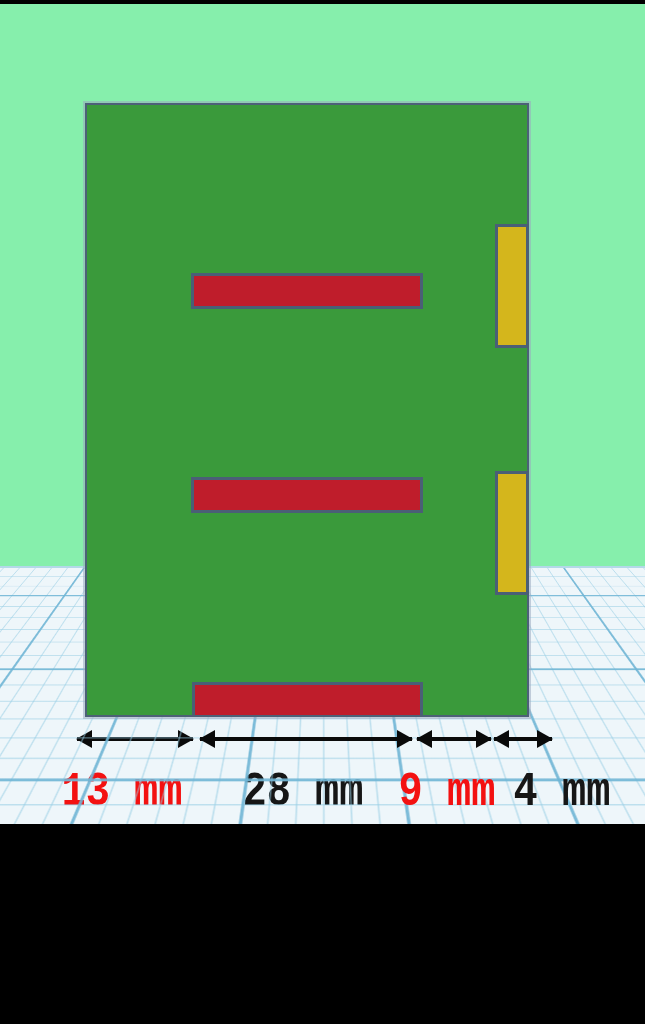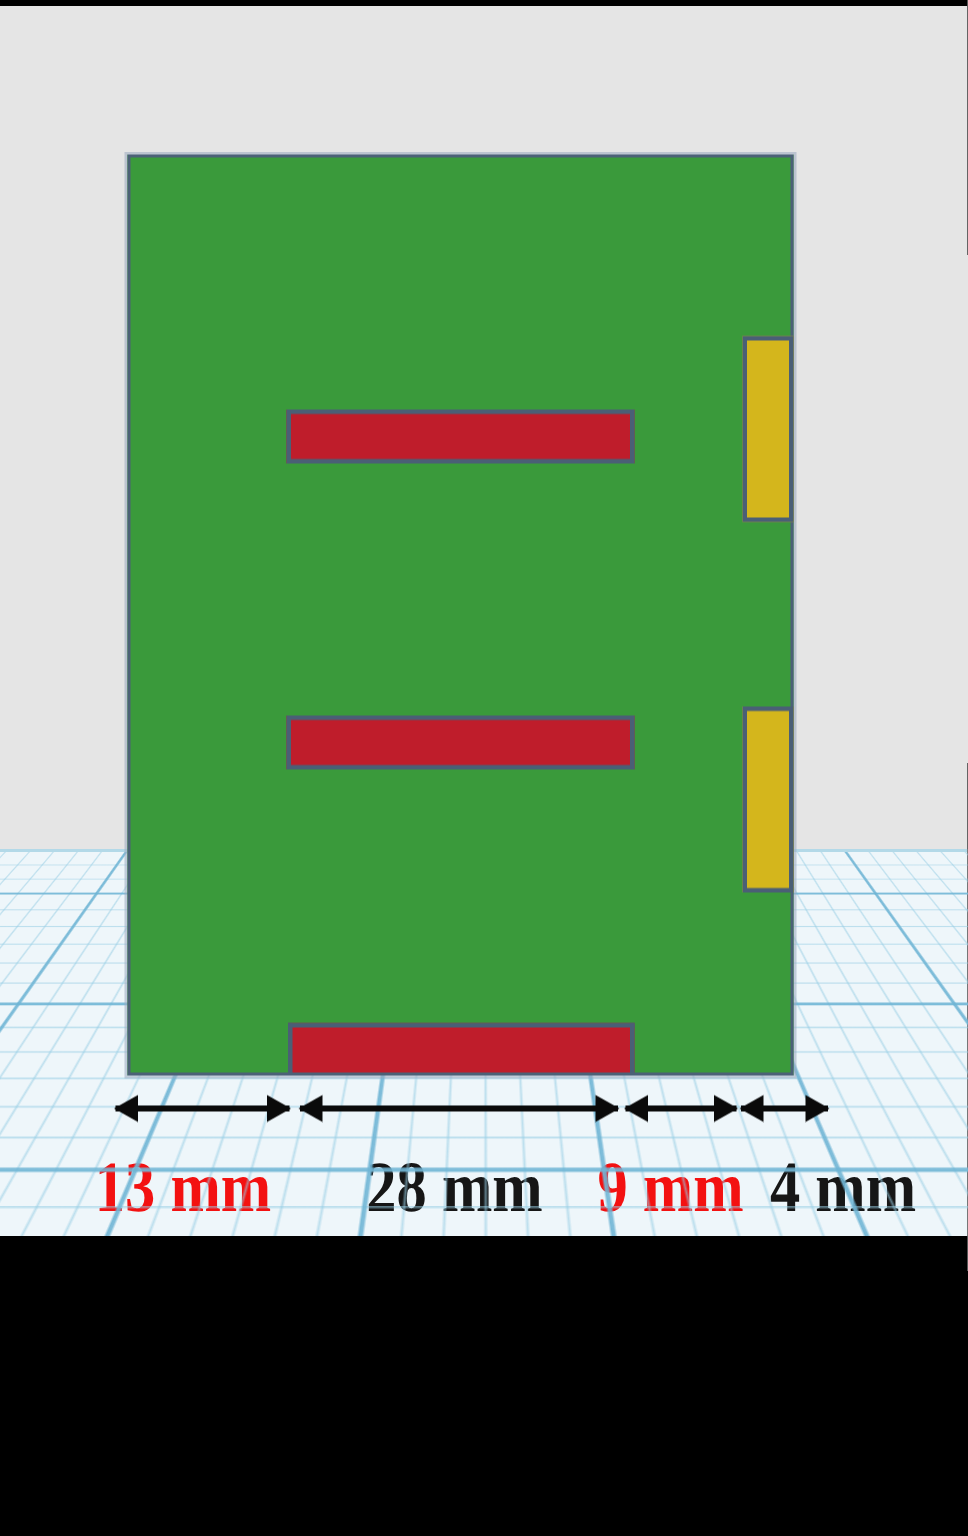--- a/index.html
+++ b/index.html
@@ -1,18 +1,18 @@
 <!DOCTYPE html>
 <html><head>
 <meta charset="utf-8">
 <style>
   html,body{margin:0;padding:0;background:#000;}
   .stage{
     position:relative;width:645px;height:1024px;overflow:hidden;
-    background:#e5e5e5;font-family:Liberation Serif, serif;
+    background:#86efac;font-family:Liberation Mono, monospace;
   }
   .letterbox{position:absolute;left:0;width:645px;}
   .letterbox.top{top:0;height:4px;}
   .letterbox.bottom{top:824px;height:200px;}
 
   
   .workplane{position:absolute;left:0;top:566px;width:645px;height:258px;overflow:hidden;background:#eef6fa;}
   .horizon{position:absolute;left:0;top:0;width:100%;height:2px;background:#b3d9e8;}
   .grid{
     position:absolute;left:50%;top:2px;width:2400px;height:1200px;margin-left:-1200px;

